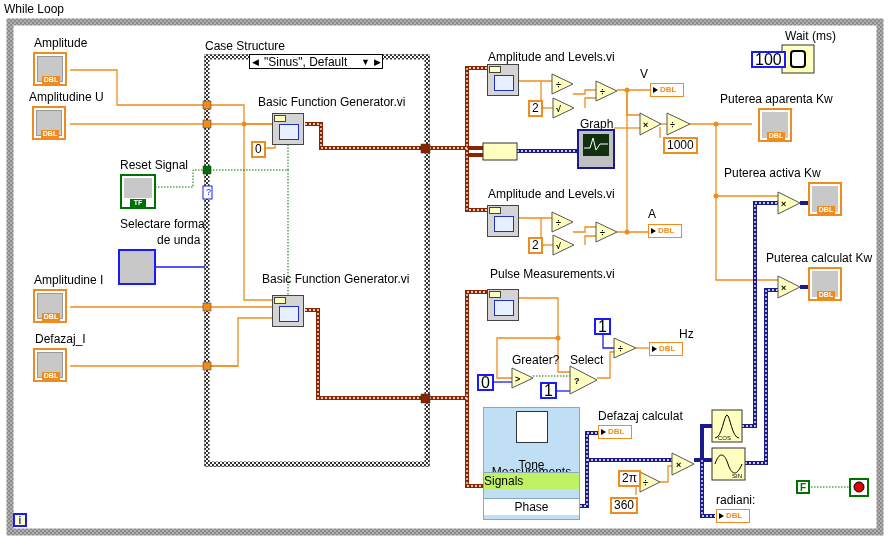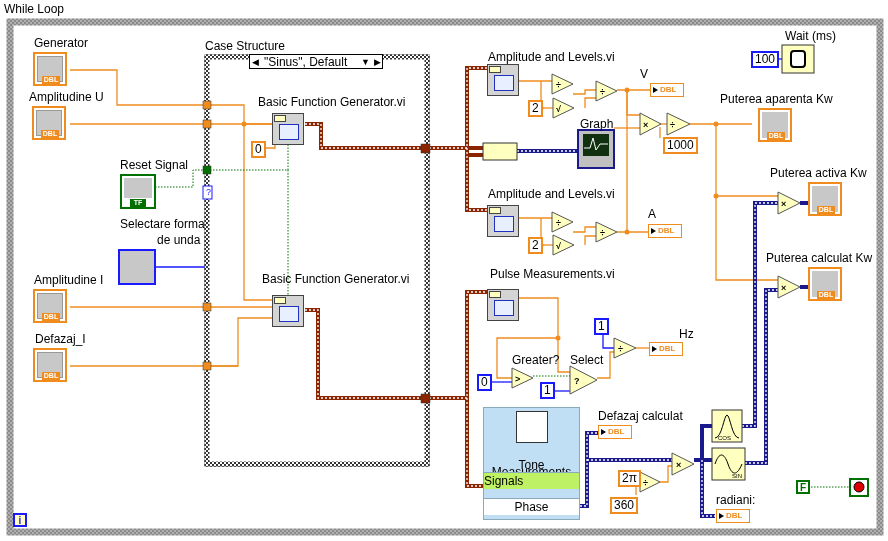--- a/index.html
+++ b/index.html
@@ -6,21 +6,21 @@
   body{width:888px;height:541px;position:relative;overflow:hidden;font-family:"Liberation Sans",sans-serif;font-size:12px;color:#000;}
   .abs{position:absolute;}
   .lbl{position:absolute;font-size:12px;white-space:nowrap;line-height:14px;color:#000;}
   svg#wires{position:absolute;left:0;top:0;}
   .ctrl{position:absolute;width:34px;height:34px;border:2px solid #f08c1e;background:#fff;box-sizing:border-box;}
   .ctrl .in{position:absolute;left:2px;top:2px;right:2px;bottom:2px;background:#c8c8c8;border:1px solid #999;}
   .ctrl .dbl{position:absolute;left:7px;bottom:0;width:18px;height:8px;background:#f08c1e;color:#fff;font-size:7px;line-height:8px;text-align:center;font-weight:bold;}
   .ind{position:absolute;width:34px;height:14px;border:1px solid #f08c1e;background:#fff;box-sizing:border-box;font-size:8px;font-weight:bold;color:#f08c1e;line-height:12px;padding-left:9px;}
   .ind:before{content:"";position:absolute;left:2px;top:3px;border-left:5px solid #000;border-top:3px solid transparent;border-bottom:3px solid transparent;}
   .const-o{position:absolute;border:2px solid #f08c1e;background:#fff;font-size:12px;line-height:13px;padding:0 2px;box-sizing:border-box;}
-  .const-b{position:absolute;border:2px solid #1a1aff;background:#fff;font-size:12px;line-height:13px;padding:0 2px;box-sizing:border-box;}
+  .const-b{position:absolute;border:2px solid #1a1aff;background:#fff;font-size:16px;line-height:13px;padding:0 2px;box-sizing:border-box;}
   .subvi{position:absolute;width:32px;height:32px;background:#d4d4d4;border:1px solid #444;box-sizing:border-box;}
   .subvi .sw{position:absolute;left:6px;top:10px;width:18px;height:14px;border:1px solid #2030c0;background:#e8f0ff;}
   .subvi .tag{position:absolute;left:1px;top:1px;width:10px;height:5px;background:#ffffc0;border:1px solid #444;}
   .gauge{position:absolute;width:34px;height:34px;border:2px solid #f08c1e;box-sizing:border-box;background:#fff;}
   .gauge .in{position:absolute;left:2px;top:2px;right:2px;bottom:2px;background:#c8c8c8;}
   .gauge .dbl{position:absolute;left:7px;bottom:0;width:18px;height:8px;background:#f08c1e;color:#fff;font-size:7px;line-height:8px;text-align:center;font-weight:bold;}
   .case-sel{position:absolute;left:249px;top:54px;width:134px;height:15px;background:#fff;border:1px solid #000;font-size:12px;line-height:14px;box-sizing:border-box;}
 </style>
 </head>
 <body>
@@ -221,21 +221,21 @@
 
 <div class="lbl" style="left:4px;top:2px;">While Loop</div>
 <div class="lbl" style="left:205px;top:39px;">Case Structure</div>
 <div class="case-sel">
   <span style="position:absolute;left:2px;top:0;font-size:9px;">◀</span>
   <span style="position:absolute;left:14px;top:0;">"Sinus", Default</span>
   <span style="position:absolute;right:12px;top:0;font-size:9px;">▼</span>
   <span style="position:absolute;right:1px;top:0;font-size:9px;">▶</span>
 </div>
 
-<div class="lbl" style="left:34px;top:36px;">Generator</div>
+<div class="lbl" style="left:34px;top:36px;">Amplitude</div>
 <div class="ctrl" style="left:33px;top:52px;">
     <div class="in"></div>
     <div class="dbl">DBL</div>
   </div>
 
 <div class="lbl" style="left:29px;top:90px;">Amplitudine U</div>
 <div class="ctrl" style="left:32px;top:106px;">
     <div class="in"></div>
     <div class="dbl">DBL</div>
   </div>
@@ -322,21 +322,21 @@
 <div class="const-o" style="left:618px;top:470px;">2π</div>
 <div class="const-o" style="left:610px;top:497px;">360</div>
 <div class="lbl" style="left:716px;top:493px;">radiani:</div>
 <div class="ind" style="left:716px;top:509px;">DBL</div>
 
 <div class="lbl" style="left:720px;top:92px;">Puterea aparenta   Kw</div>
 <div class="gauge" style="left:758px;top:108px;">
     <div class="in"></div>
     <div class="dbl">DBL</div>
   </div>
-<div class="lbl" style="left:770px;top:166px;">Puterea activa   Kw</div>
+<div class="lbl" style="left:724px;top:166px;">Puterea activa   Kw</div>
 <div class="gauge" style="left:808px;top:182px;">
     <div class="in"></div>
     <div class="dbl">DBL</div>
   </div>
 <div class="lbl" style="left:766px;top:251px;">Puterea calculat Kw</div>
 <div class="gauge" style="left:808px;top:267px;">
     <div class="in"></div>
     <div class="dbl">DBL</div>
   </div>
 

